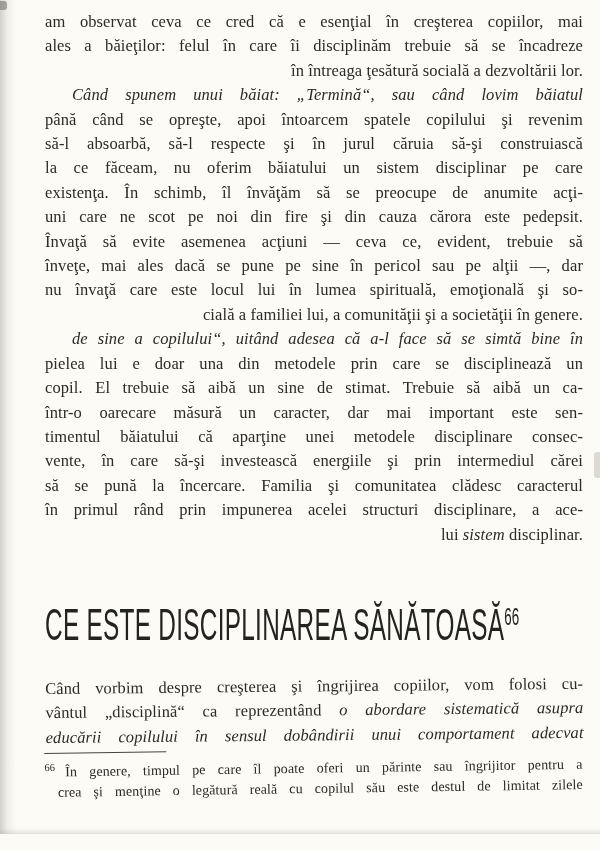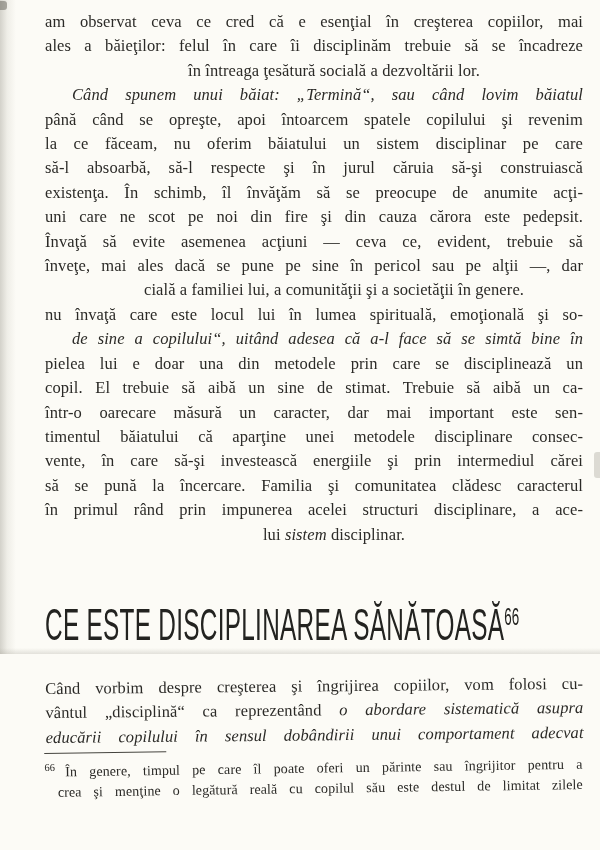--- a/index.html
+++ b/index.html
@@ -6,21 +6,21 @@
     margin: 0;
     padding: 0;
     width: 600px;
     height: 850px;
     background: #fcfbf6;
     overflow: hidden;
   }
   .page {
     position: relative;
     width: 600px;
-    height: 654px;
+    height: 834px;
     font-family: "Liberation Serif", serif;
     color: #2b2a27;
   }
   
   .edge-left {
     position: absolute; left: 0; top: 0; bottom: 0; width: 16px;
     background: linear-gradient(to right,
       rgba(125,122,110,0.32),
       rgba(180,177,165,0.18) 45%,
       rgba(180,177,165,0.0) 100%);
@@ -47,21 +47,21 @@
     top: 10px;
     width: 538px;
   }
   .para { margin: 0; }
   .line {
     font-size: 16.5px;
     line-height: 24.4px;
     letter-spacing: 0.1px;
   }
   .line.j { text-align: justify; text-align-last: justify; }
-  .line.l { text-align: center; margin-left: 40px; }
+  .line.l { text-align: right; margin-left: 40px; }
   .indent-first .line:first-child { text-indent: 27px; font-style: italic; }
   .after-heading {
     margin-top: 38px;
     transform: rotate(-0.55deg);
     transform-origin: left top;
   }
   
   .heading {
     margin-top: 48px;
     height: 44px;
@@ -119,28 +119,28 @@
   <div class="content" id="content">
 
   <div class="para">
         <div class="line j">am observat ceva ce cred că e esenţial în creşterea copiilor, mai</div>
         <div class="line j">ales a băieţilor: felul în care îi disciplinăm trebuie să se încadreze</div>
         <div class="line l">în întreaga ţesătură socială a dezvoltării lor.</div>
       </div>
       <div class="para indent-first">
         <div class="line j">Când spunem unui băiat: „Termină“, sau când lovim băiatul</div>
         <div class="line j">până când se opreşte, apoi întoarcem spatele copilului şi revenim</div>
+        <div class="line j">să-l absoarbă, să-l respecte şi în jurul căruia să-şi construiască</div>
         <div class="line j">la ce făceam, nu oferim băiatului un sistem disciplinar pe care</div>
-        <div class="line j">să-l absoarbă, să-l respecte şi în jurul căruia să-şi construiască</div>
         <div class="line j">existenţa. În schimb, îl învăţăm să se preocupe de anumite acţi-</div>
         <div class="line j">uni care ne scot pe noi din fire şi din cauza cărora este pedepsit.</div>
         <div class="line j">Învaţă să evite asemenea acţiuni — ceva ce, evident, trebuie să</div>
         <div class="line j">înveţe, mai ales dacă se pune pe sine în pericol sau pe alţii —, dar</div>
+        <div class="line j">nu învaţă care este locul lui în lumea spirituală, emoţională şi so-</div>
         <div class="line l">cială a familiei lui, a comunităţii şi a societăţii în genere.</div>
-        <div class="line j">nu învaţă care este locul lui în lumea spirituală, emoţională şi so-</div>
       </div>
       <div class="para indent-first">
         <div class="line j">de sine a copilului“, uitând adesea că a-l face să se simtă bine în</div>
         <div class="line j">pielea lui e doar una din metodele prin care se disciplinează un</div>
         <div class="line j">copil. El trebuie să aibă un sine de stimat. Trebuie să aibă un ca-</div>
         <div class="line j">într-o oarecare măsură un caracter, dar mai important este sen-</div>
         <div class="line j">timentul băiatului că aparţine unei metodele disciplinare consec-</div>
         <div class="line j">vente, în care să-şi investească energiile şi prin intermediul cărei</div>
         <div class="line j">să se pună la încercare. Familia şi comunitatea clădesc caracterul</div>
         <div class="line j">în primul rând prin impunerea acelei structuri disciplinare, a ace-</div>

